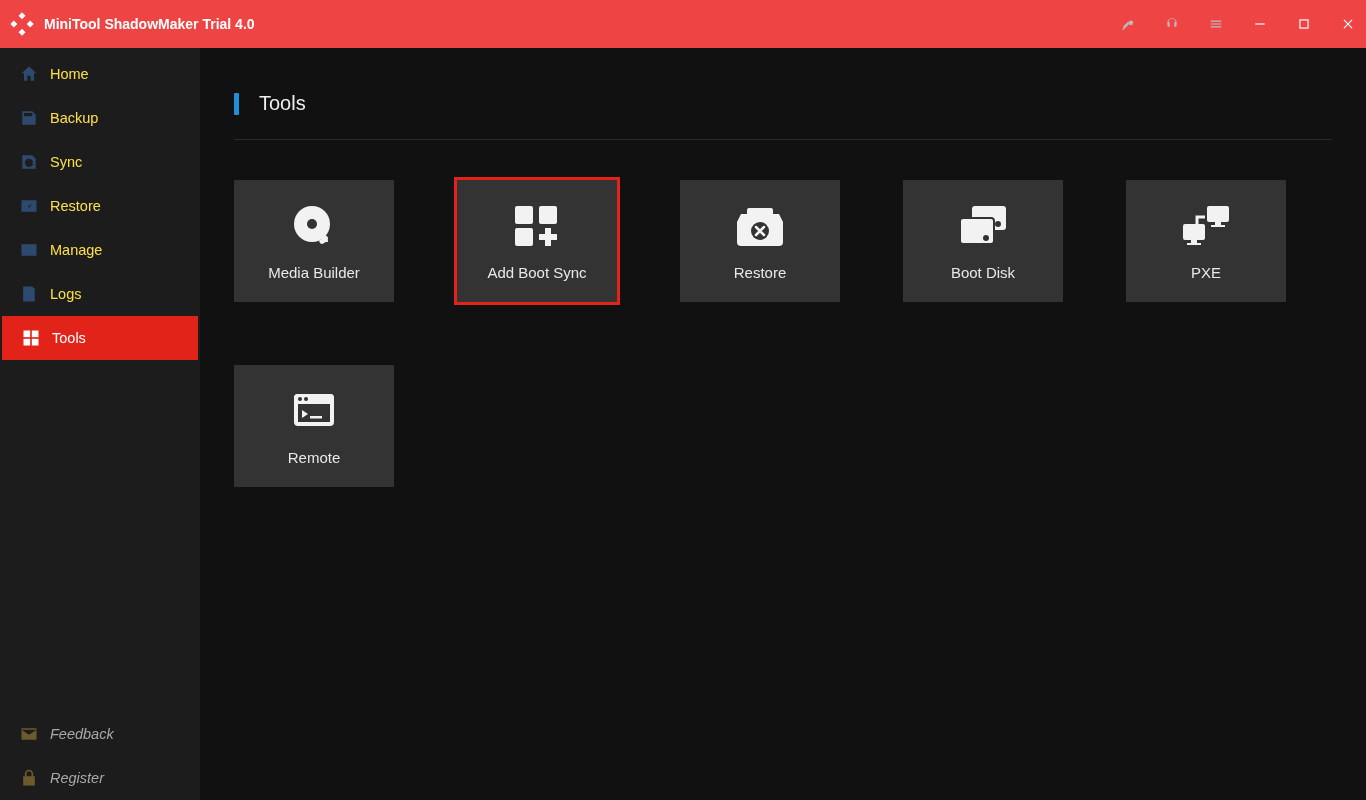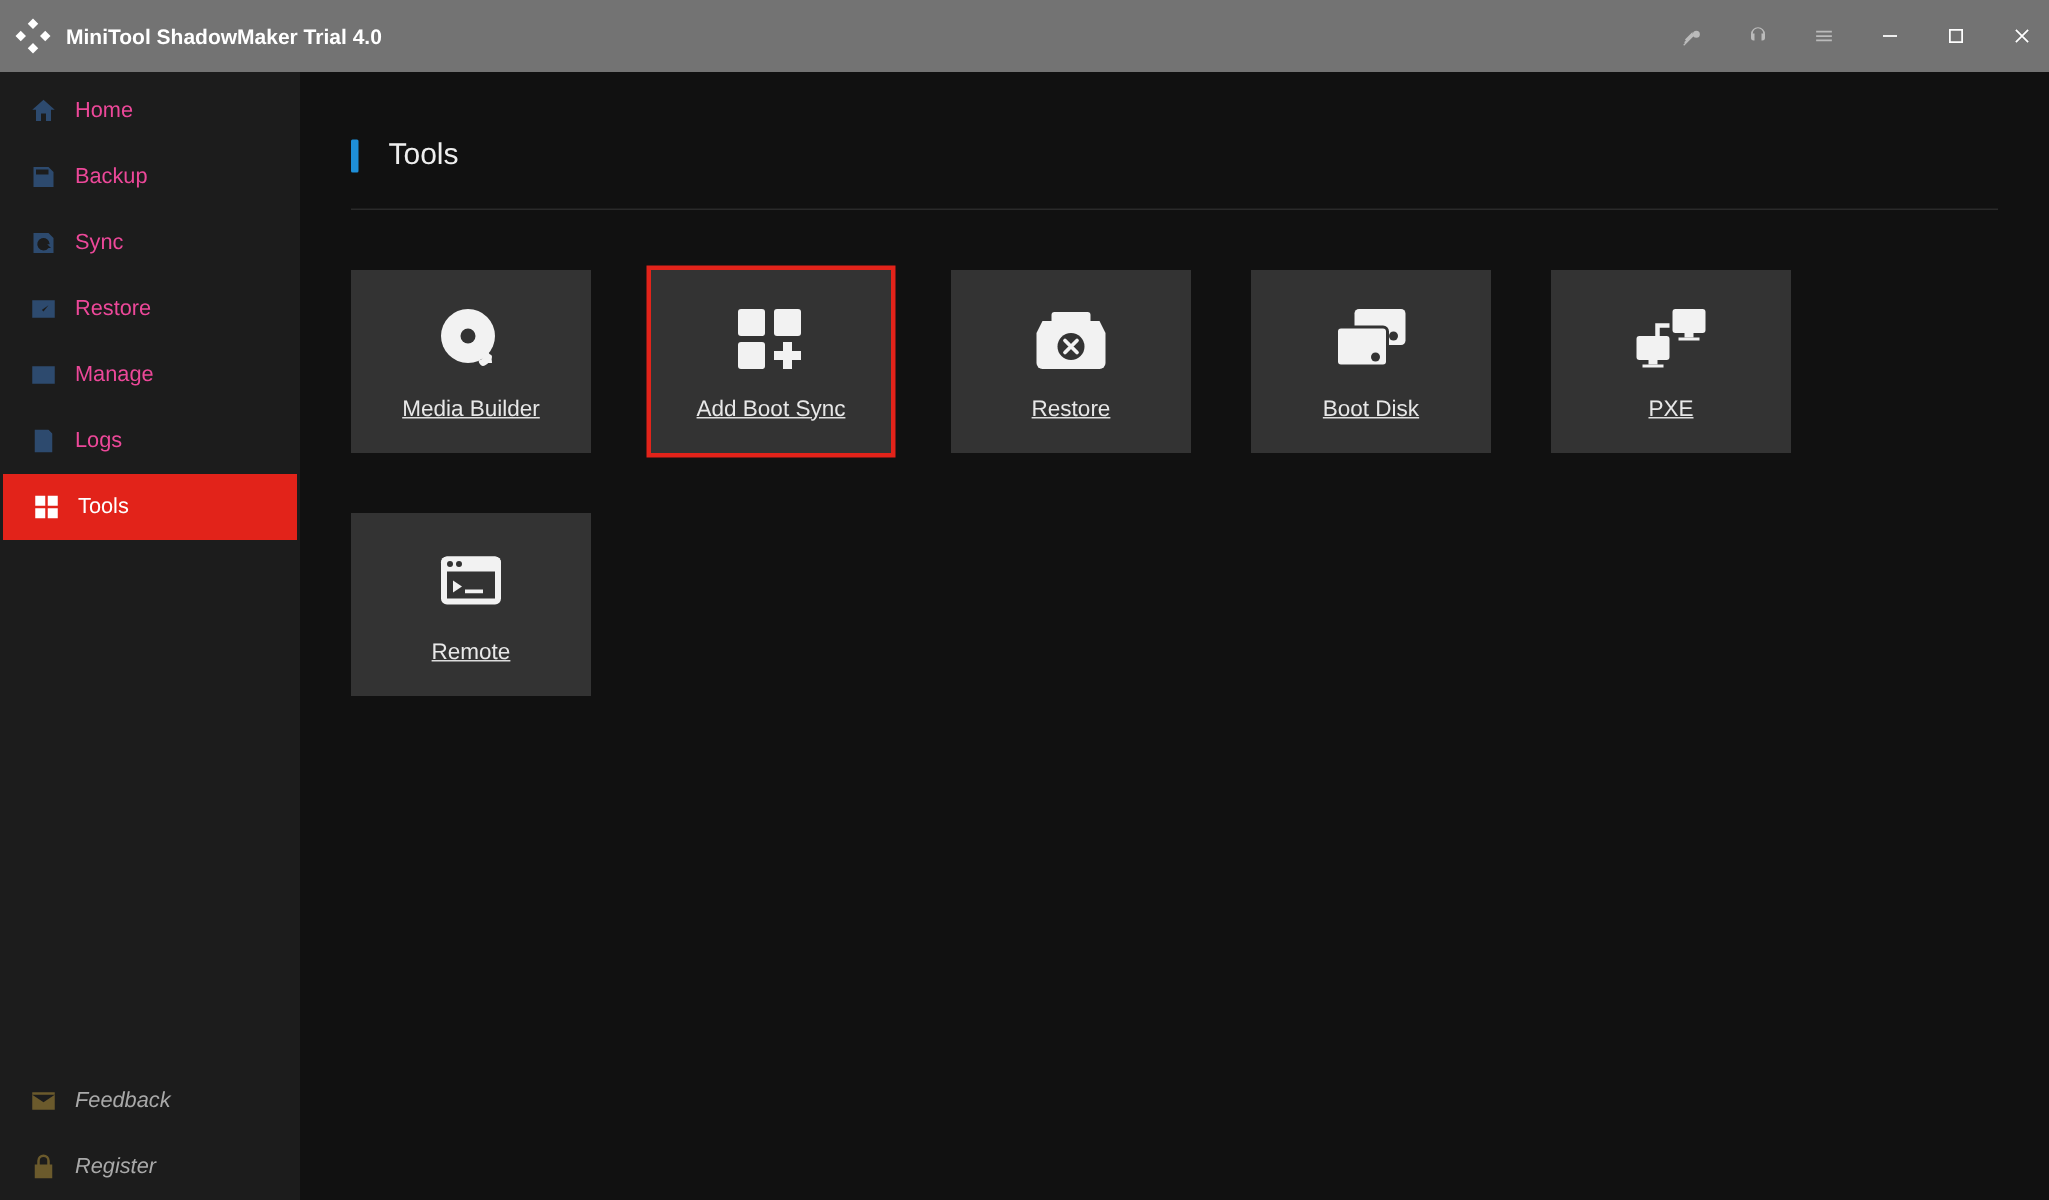--- a/index.html
+++ b/index.html
@@ -2,21 +2,21 @@
 <html><head>
 <meta charset="utf-8">
 <style>
   * { box-sizing: border-box; margin: 0; padding: 0; }
   html, body { width: 1366px; height: 800px; overflow: hidden; font-family: "Segoe UI", Arial, sans-serif; }
   body { background: #000; color: #ddd; }
 
   
   .titlebar {
     height: 48px;
-    background: #737373;
+    background: #ef4444;
     display: flex;
     align-items: center;
     padding: 0 0 0 8px;
     gap: 8px;
   }
   .app-logo { width: 28px; height: 28px; display: flex; align-items: center; justify-content: center; }
   .app-title { color: #fff; font-size: 14px; font-weight: 600; }
   .titlebar-spacer { flex: 1; }
   .titlebar-btn {
     width: 36px; height: 36px;
@@ -45,21 +45,21 @@
     padding: 40px 34px;
   }
 
   
   .sb-item {
     height: 44px;
     display: flex;
     align-items: center;
     gap: 14px;
     padding-left: 50px;
-    color: #ec4899;
+    color: #fde047;
     font-size: 14.5px;
     cursor: pointer;
     position: relative;
   }
   .sb-item .sb-icon {
     position: absolute;
     left: 18px;
     width: 22px; height: 22px;
     display: flex; align-items: center; justify-content: center;
   }
@@ -86,22 +86,21 @@
   }
   .page-header .accent {
     width: 5px; height: 22px; background: #1e8fd8; border-radius: 1px;
   }
   .page-title { font-size: 20px; color: #eee; font-weight: 400; }
 
   
   .tool-grid {
     display: flex;
     flex-wrap: wrap;
-    gap: 40px;
-    text-decoration: underline;
+    gap: 63px;
   }
   .tool-card {
     width: 160px;
     height: 122px;
     background: #333;
     display: flex;
     flex-direction: column;
     align-items: center;
     justify-content: center;
     gap: 14px;

